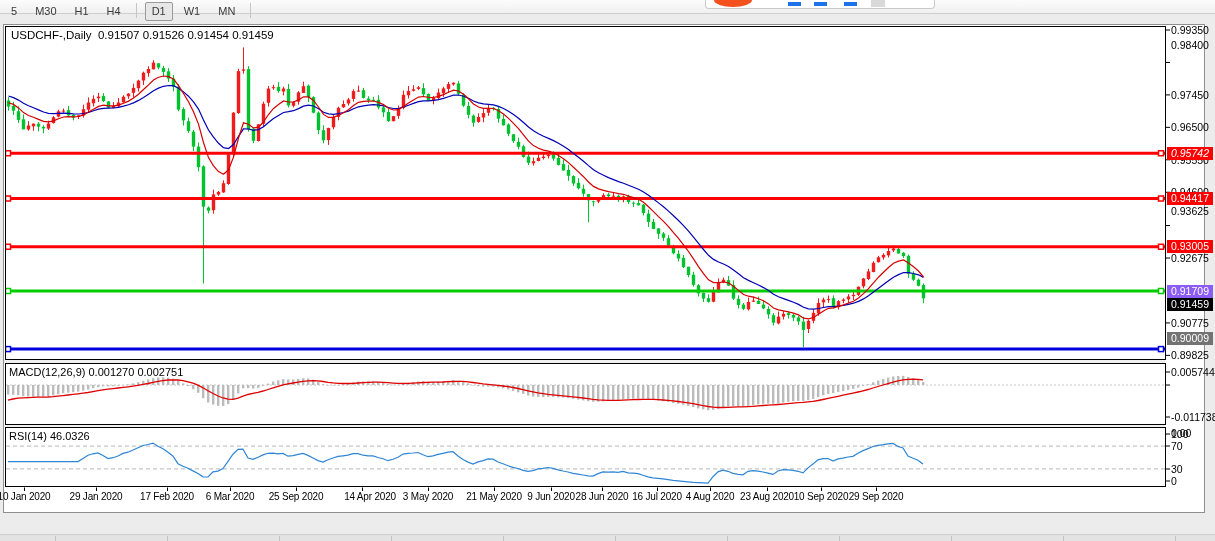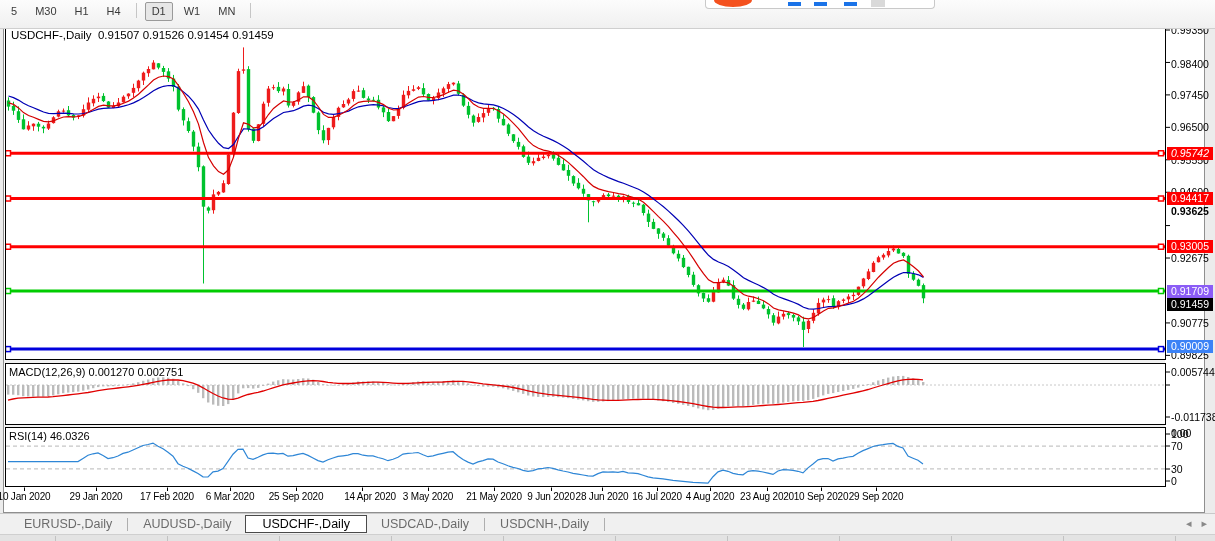--- a/index.html
+++ b/index.html
@@ -1,20 +1,20 @@
 <!DOCTYPE html>
 <html><head>
 <meta charset="utf-8">
 <style>
   html,body{margin:0;padding:0}
   body{font-family:"Liberation Sans","DejaVu Sans",sans-serif;background:#ececec}
   #screen{position:relative;width:1215px;height:541px;background:#ececec;overflow:hidden}
 
   
-  .toolbar{position:absolute;left:0;top:0;width:1215px;height:29px;
+  .toolbar{position:absolute;left:0;top:0;width:1215px;height:14px;
     background:linear-gradient(#fcfcfc,#f0f0f0);border-bottom:1px solid #cfcfcf;z-index:5;
     white-space:nowrap;padding-left:2px;box-sizing:border-box}
   .tf-btn{display:inline-block;height:15px;line-height:15px;margin:2px 2px 0 2px;padding:1px 6px;
     font-size:11px;color:#3a3a3a;border:1px solid transparent;border-radius:2px;cursor:default}
   .tf-btn.active{border-color:#9a9a9a;background:#e7e7e7}
   .tf-sep{display:inline-block;width:1px;height:15px;background:#c6c6c6;margin:0 6px;vertical-align:middle}
 
   
   .overlay{position:absolute;left:705px;top:0;width:228px;height:8px;background:#fff;
     border:1px solid #c9c9c9;border-top:none;border-radius:0 0 4px 4px;z-index:6;overflow:hidden}
@@ -696,66 +696,55 @@
   <div class="ptext" style="left:11px;top:29px">
     <span>USDCHF-,Daily</span>&nbsp;
     <span>0.91507 0.91526 0.91454 0.91459</span>
   </div>
 
   <div class="ptext" style="left:9px;top:366px;font-size:11px">MACD(12,26,9) 0.001270 0.002751</div>
   <div class="ptext" style="left:9px;top:430px;font-size:11px">RSI(14) 46.0326</div>
 
   <div class="hitbox"></div>
 
-  <div class="tabbar" id="tabbar">
-      <span class="tab">EURUSD-,Daily</span>
-      <span class="tabsep"></span>
-      <span class="tab">AUDUSD-,Daily</span>
-      <span class="tab active">USDCHF-,Daily</span>
-      <span class="tab">USDCAD-,Daily</span>
-      <span class="tabsep"></span>
-      <span class="tab">USDCNH-,Daily</span>
-      <span class="tabsep"></span>
-      <div class="tabarrows"><span>◂</span><span>▸</span></div>
-    </div>
   <div class="bstrip" id="bstrip">
       <div class="btick" style="left: 55px;"></div>
       <div class="btick" style="left: 167px;"></div>
       <div class="btick" style="left: 279px;"></div>
       <div class="btick" style="left: 391px;"></div>
       <div class="btick" style="left: 503px;"></div>
       <div class="btick" style="left: 615px;"></div>
       <div class="btick" style="left: 727px;"></div>
       <div class="btick" style="left: 839px;"></div>
       <div class="btick" style="left: 951px;"></div>
       <div class="btick" style="left: 1063px;"></div>
       <div class="btick" style="left: 1175px;"></div>
     </div>
 <div class="ylab" style="top: 24px;">0.99350</div>
-    <div class="ylab" style="top: 58px;">0.98400</div>
+    <div class="ylab" style="top: 39px;">0.98400</div>
     <div class="ylab" style="top: 88.904px;">0.97450</div>
     <div class="ylab" style="top: 121.356px;">0.96500</div>
     <div class="ylab" style="top: 153.808px;">0.95550</div>
     <div class="ylab" style="top: 186.26px;">0.94600</div>
-    <div class="ylab" style="top: 205px; font-weight: bold;">0.93625</div>
+    <div class="ylab" style="top: 205px;">0.93625</div>
     <div class="ylab" style="top: 252.018px;">0.92675</div>
     <div class="ylab" style="top: 316.922px;">0.90775</div>
     <div class="ylab" style="top: 349.374px;">0.89825</div>
     <div class="ylab" style="top: 366px;">0.005744</div>
     <div class="ylab" style="top: 379px; margin-top: 48px;">0.00</div>
     <div class="ylab" style="top: 411px;">-0.011738</div>
     <div class="ylab" style="top: 428px;">100</div>
     <div class="ylab" style="top: 440px;">70</div>
     <div class="ylab" style="top: 463px;">30</div>
     <div class="ylab" style="top: 475px;">0</div>
     <div class="badge" style="top: 146.749px; background: rgb(255, 0, 0); font-style: italic;">0.95742</div>
     <div class="badge" style="top: 192.011px; background: rgb(255, 0, 0);">0.94417</div>
     <div class="badge" style="top: 240.245px; background: rgb(255, 0, 0);">0.93005</div>
     <div class="badge" style="top: 284.517px; background: #8b5cf6;">0.91709</div>
-    <div class="badge" style="top: 340px; background: #3b82f6;">0.90009</div>
+    <div class="badge" style="top: 332px; background: #737373;">0.90009</div>
     <div class="badge" style="top: 297.517px; background: rgb(0, 0, 0);">0.91459</div>
     <div class="datelab" style="left: 24px;">10 Jan 2020</div>
     <div class="datelab" style="left: 96px;">29 Jan 2020</div>
     <div class="datelab" style="left: 167px;">17 Feb 2020</div>
     <div class="datelab" style="left: 230px;">6 Mar 2020</div>
     <div class="datelab" style="left: 296px;">25 Sep 2020</div>
     <div class="datelab" style="left: 370px; text-align: center;">14 Apr 2020</div>
     <div class="datelab" style="left: 428px;">3 May 2020</div>
     <div class="datelab" style="left: 494px;">21 May 2020</div>
     <div class="datelab" style="left: 551px;">9 Jun 2020</div>

